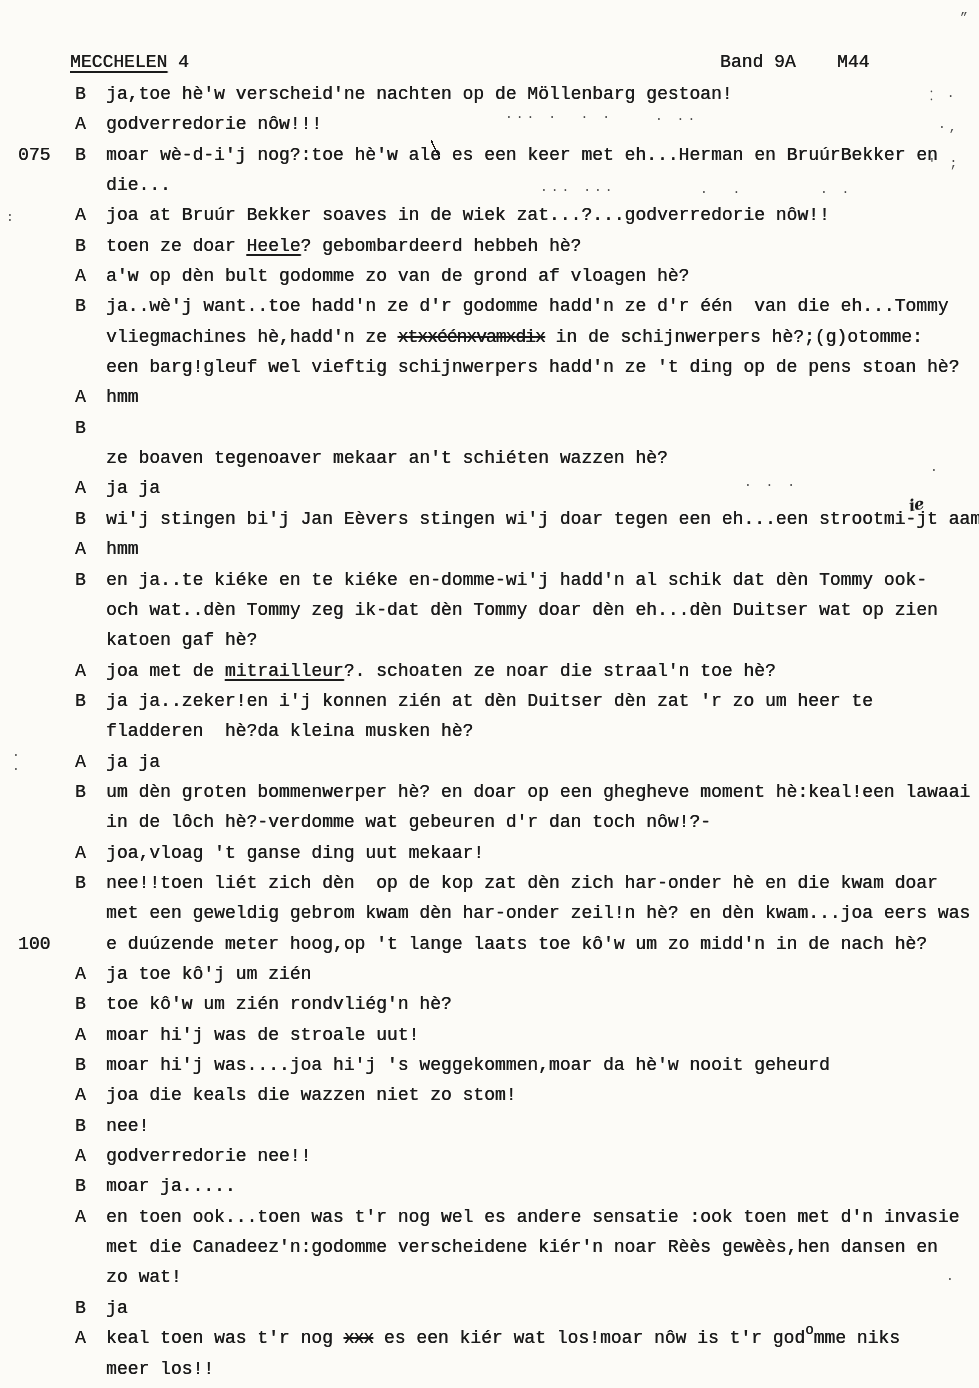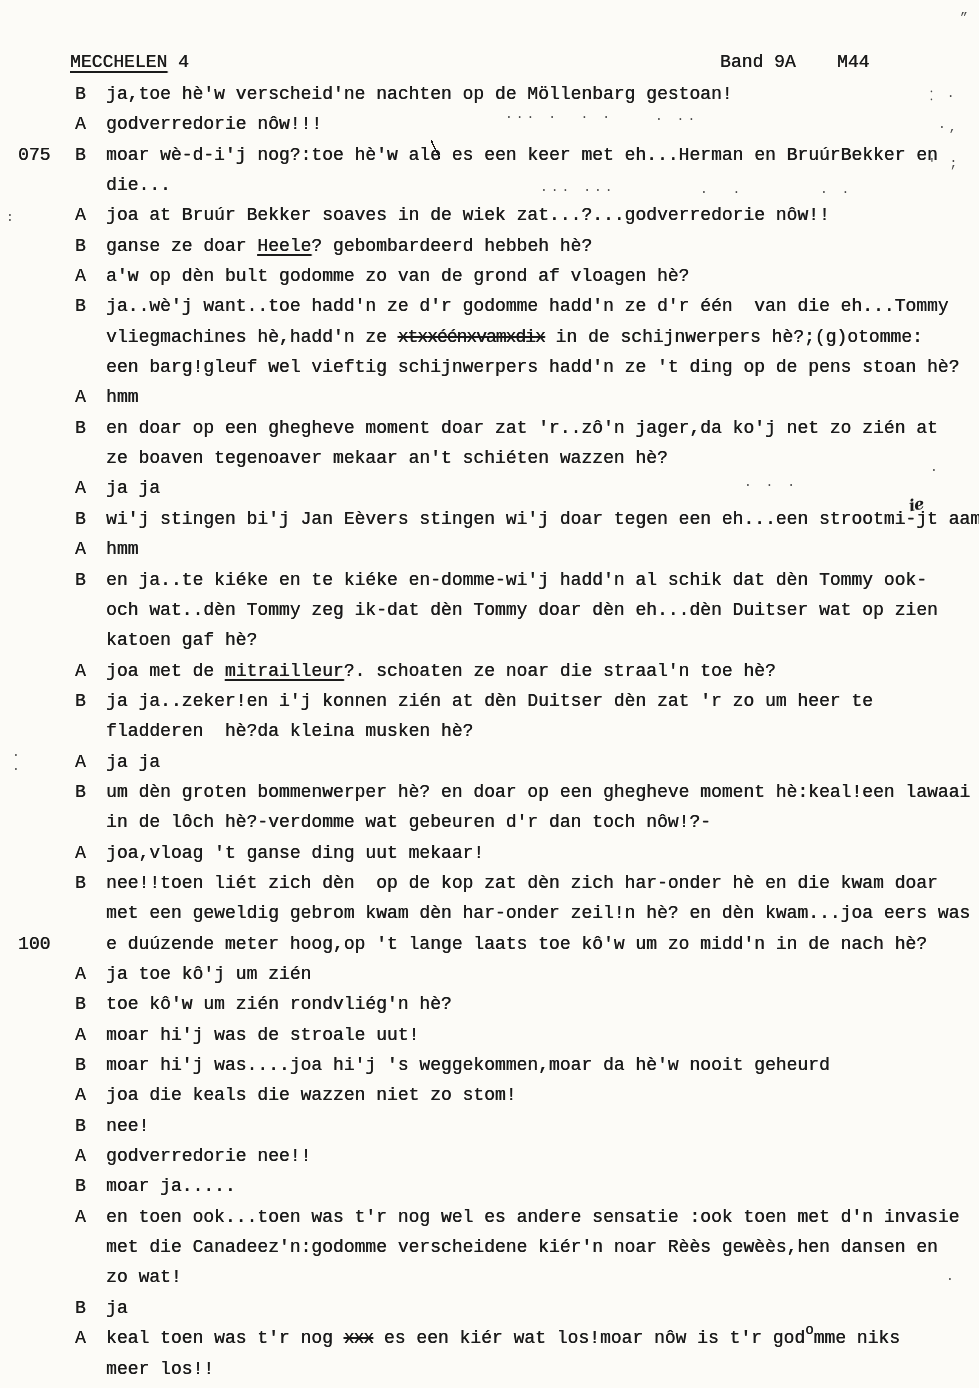--- a/index.html
+++ b/index.html
@@ -52,27 +52,27 @@
     <div class="band-label">Band 9A</div>
     <div class="code-label">M44</div>
   </div>
 
   <div class="dialogue" id="dialogue">
       <div class="line"><span class="num"></span><span class="spk">B</span><span class="txt"><span>ja,toe hè'w verscheid'ne nachten op de Möllenbarg gestoan!</span></span></div>
       <div class="line"><span class="num"></span><span class="spk">A</span><span class="txt"><span>godverredorie nôw!!!</span></span></div>
       <div class="line"><span class="num">075</span><span class="spk">B</span><span class="txt"><span>moar wè-d-i'j nog?:toe hè'w al</span><span class="seg-slash">e</span><span> es een keer met eh...Herman en BruúrBekker en</span></span></div>
       <div class="line"><span class="num"></span><span class="spk"></span><span class="txt"><span>die...</span></span></div>
       <div class="line"><span class="num"></span><span class="spk">A</span><span class="txt"><span>joa at Bruúr Bekker soaves in de wiek zat...?...godverredorie nôw!!</span></span></div>
-      <div class="line"><span class="num"></span><span class="spk">B</span><span class="txt"><span>ganse ze doar </span><span class="seg-u">Heele</span><span>? gebombardeerd hebbeh hè?</span></span></div>
+      <div class="line"><span class="num"></span><span class="spk">B</span><span class="txt"><span>toen ze doar </span><span class="seg-u">Heele</span><span>? gebombardeerd hebbeh hè?</span></span></div>
       <div class="line"><span class="num"></span><span class="spk">A</span><span class="txt"><span>a'w op dèn bult godomme zo van de grond af vloagen hè?</span></span></div>
       <div class="line"><span class="num"></span><span class="spk">B</span><span class="txt"><span>ja..wè'j want..toe hadd'n ze d'r godomme hadd'n ze d'r één  van die eh...Tommy</span></span></div>
       <div class="line"><span class="num"></span><span class="spk"></span><span class="txt"><span>vliegmachines hè,hadd'n ze </span><span class="seg-strike">xtxxéénxvamxdix</span><span> in de schijnwerpers hè?;(g)otomme:</span></span></div>
       <div class="line"><span class="num"></span><span class="spk"></span><span class="txt"><span>een barg!gleuf wel vieftig schijnwerpers hadd'n ze 't ding op de pens stoan hè?</span></span></div>
       <div class="line"><span class="num"></span><span class="spk">A</span><span class="txt"><span>hmm</span></span></div>
-      <div class="line"><span class="num"></span><span class="spk">B</span><span class="txt"><span>en doar op een ghegheve moment doar zat 'r..zô'n jager,da ko'j net zo zién at</span></span></div>
+      <div class="line"><span class="num"></span><span class="spk">B</span></div>
       <div class="line"><span class="num"></span><span class="spk"></span><span class="txt"><span>ze boaven tegenoaver mekaar an't schiéten wazzen hè?</span></span></div>
       <div class="line"><span class="num"></span><span class="spk">A</span><span class="txt"><span>ja ja</span></span></div>
       <div class="line"><span class="num"></span><span class="spk">B</span><span class="txt"><span>wi'j stingen bi'j Jan Eèvers stingen wi'j doar tegen een eh...een strootmi</span><span class="seg-rel">-jt<span class="hand">ie</span></span><span> aam</span></span></div>
       <div class="line"><span class="num"></span><span class="spk">A</span><span class="txt"><span>hmm</span></span></div>
       <div class="line"><span class="num"></span><span class="spk">B</span><span class="txt"><span>en ja..te kiéke en te kiéke en-domme-wi'j hadd'n al schik dat dèn Tommy ook-</span></span></div>
       <div class="line"><span class="num"></span><span class="spk"></span><span class="txt"><span>och wat..dèn Tommy zeg ik-dat dèn Tommy doar dèn eh...dèn Duitser wat op zien</span></span></div>
       <div class="line"><span class="num"></span><span class="spk"></span><span class="txt"><span>katoen gaf hè?</span></span></div>
       <div class="line"><span class="num"></span><span class="spk">A</span><span class="txt"><span>joa met de </span><span class="seg-u">mitrailleur</span><span>?. schoaten ze noar die straal'n toe hè?</span></span></div>
       <div class="line"><span class="num"></span><span class="spk">B</span><span class="txt"><span>ja ja..zeker!en i'j konnen zién at dèn Duitser dèn zat 'r zo um heer te</span></span></div>
       <div class="line"><span class="num"></span><span class="spk"></span><span class="txt"><span>fladderen  hè?da kleina musken hè?</span></span></div>

